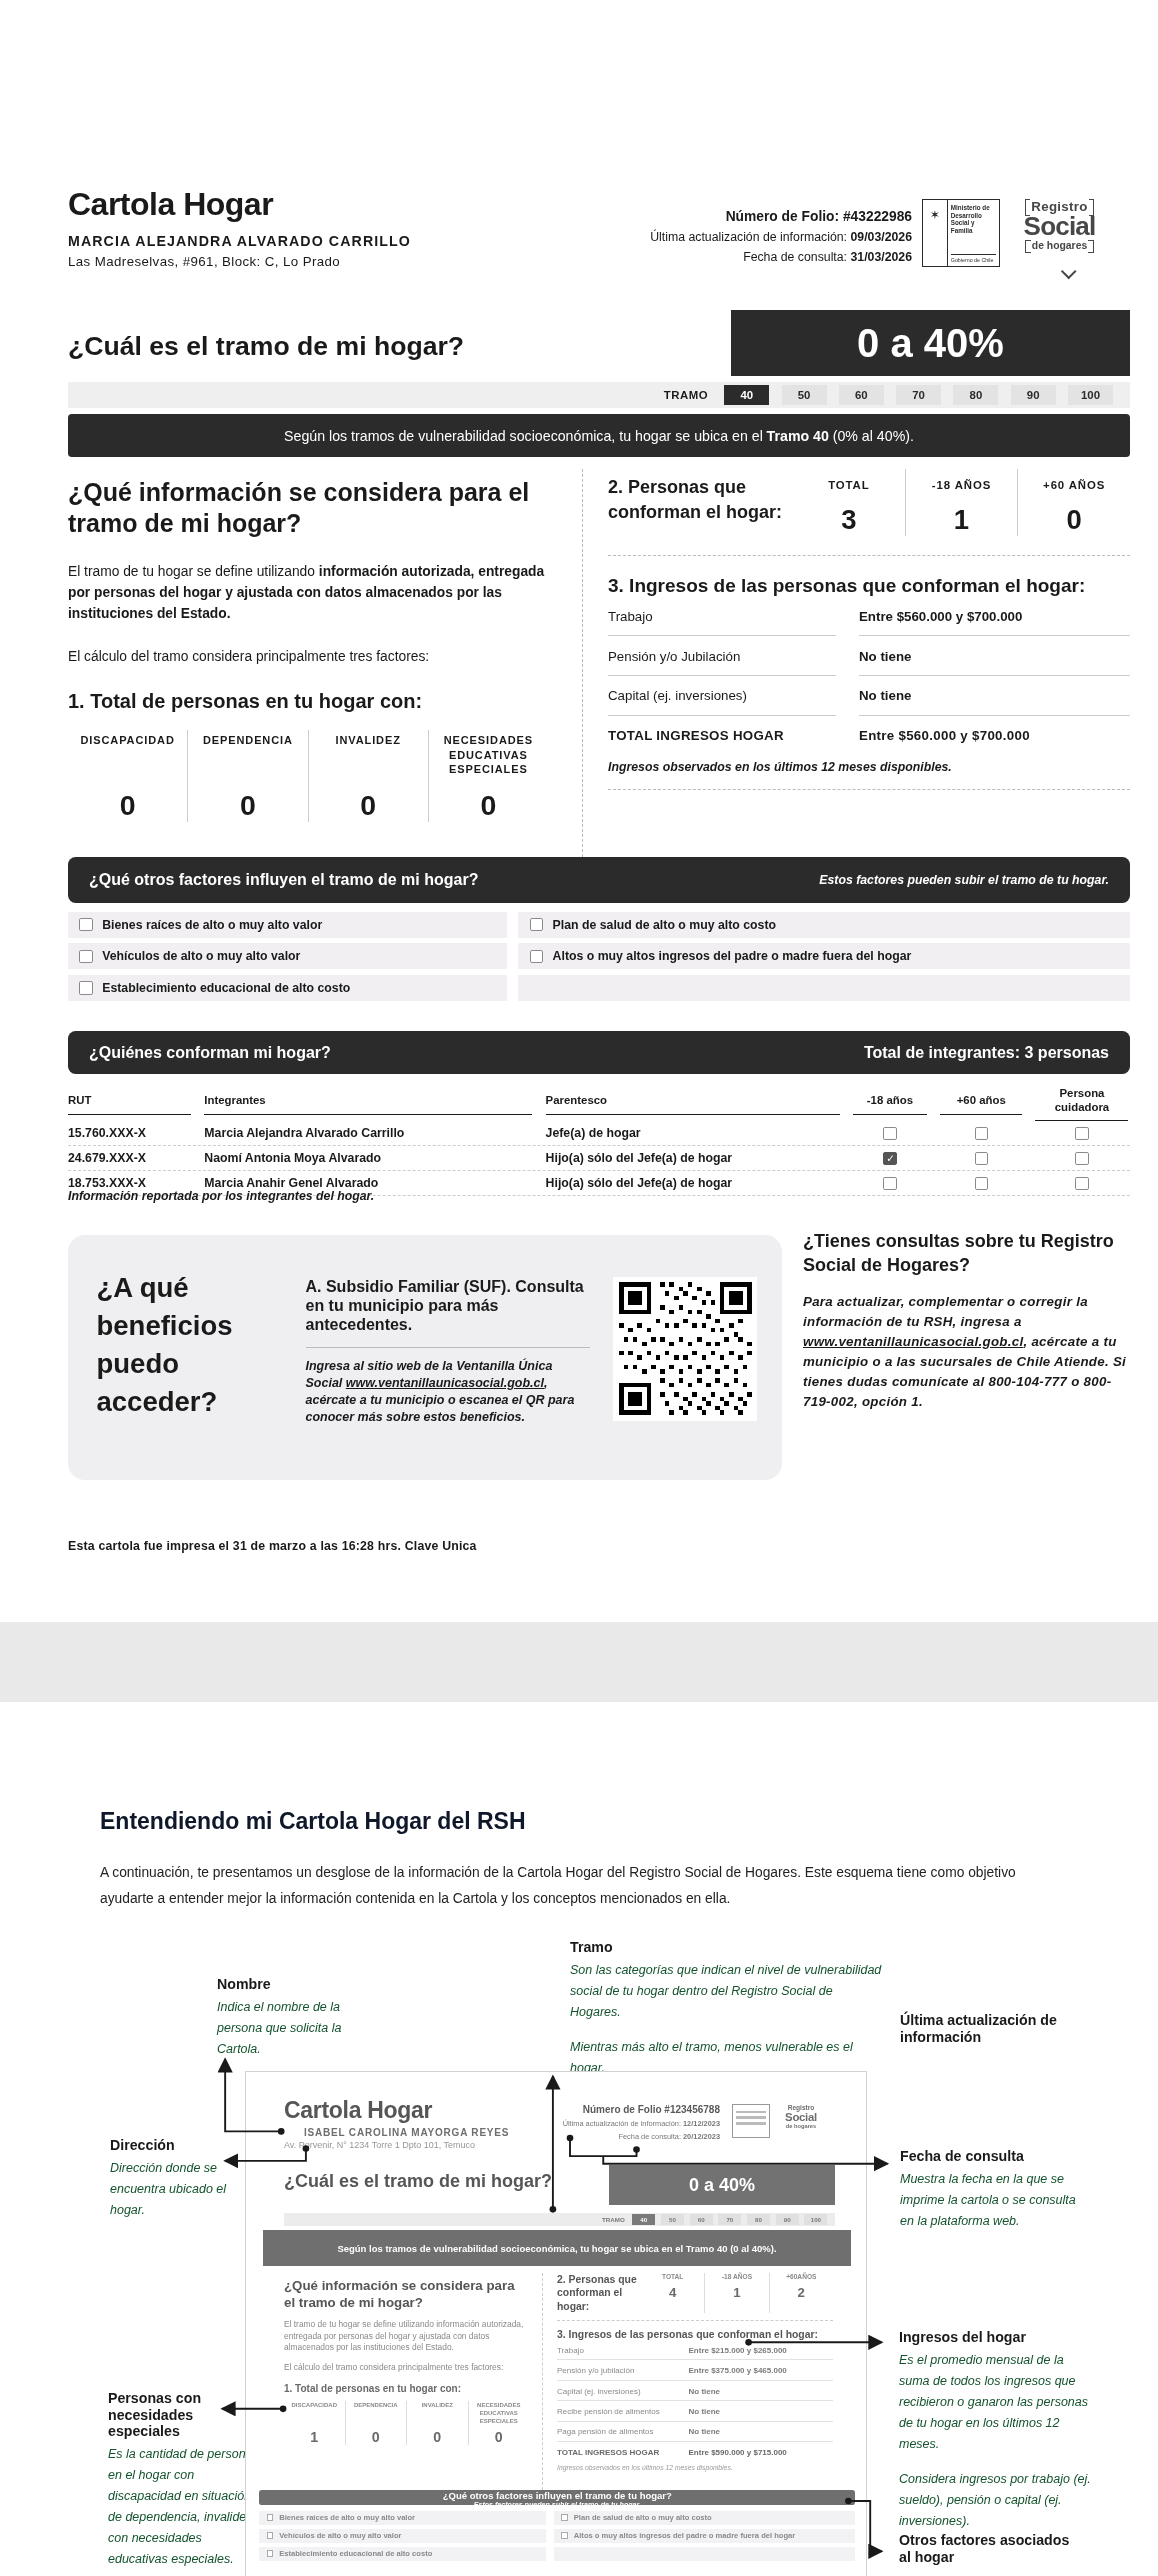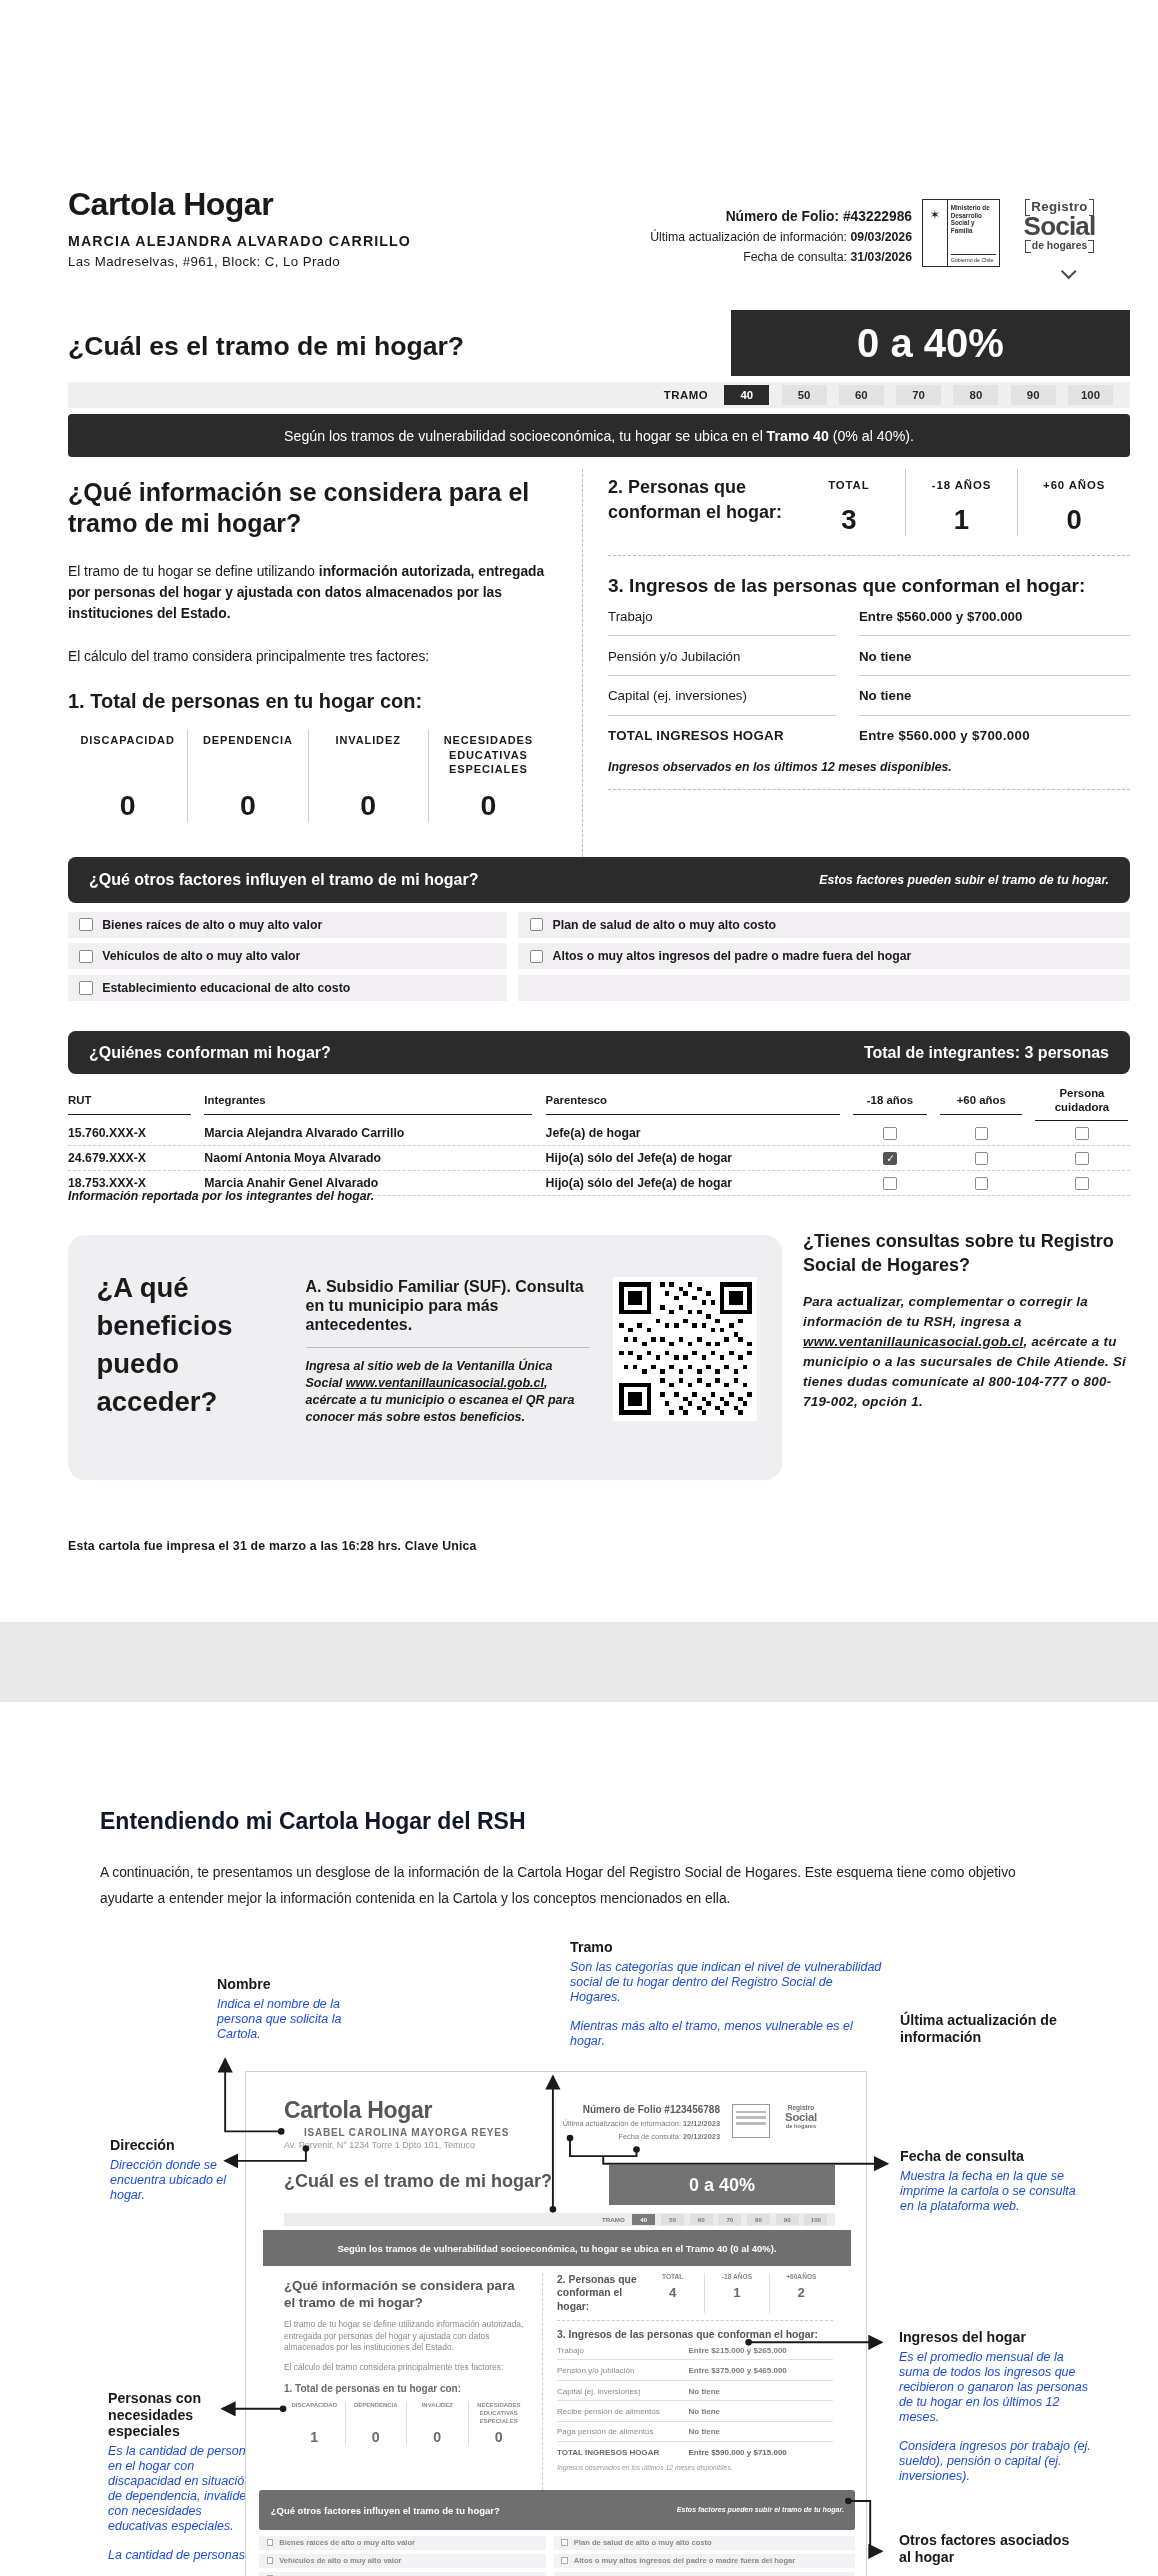--- a/index.html
+++ b/index.html
@@ -101,21 +101,21 @@
   .consult .cp { font-size:13.3px; font-style:italic; font-weight:600; line-height:20px; margin-top:15px; letter-spacing:0.3px; }
   .footer1 { left:68px; top:1539px; font-size:12.3px; font-weight:700; letter-spacing:0.2px; }
   
   #pbreak { position:absolute; left:0; top:1622px; width:1159px; height:80px; background:#e9e9e9; }
   
   #page2 { position:absolute; left:0; top:1702px; width:1159px; height:874px; background:#fff; overflow:hidden; }
   .p2title { left:100px; top:106px; font-size:23px; font-weight:700; color:#0f172a; }
   .p2intro { left:100px; top:158px; width:964px; font-size:13.8px; line-height:26px; color:#222; }
   .ann { position:absolute; color:#1a1a1a; }
   .ann .at { font-size:14.2px; font-weight:700; line-height:16.6px; }
-  .ann .ab { font-size:12.5px; font-style:italic; line-height:15px; color:#1d4ed8; margin-top:4.7px; }
+  .ann .ab { font-size:12.5px; font-style:italic; line-height:21px; color:#14532d; margin-top:4.7px; }
   .ann .ab + .ab { margin-top:13.3px; }
   svg.ovl { position:absolute; left:0; top:0; z-index:5; pointer-events:none; }
   
   .mini { position:absolute; left:245px; top:369px; width:622px; height:513px; background:#fff; border:0.9px solid #d2d2d2; z-index:1; }
   .mini .mt { left:38px; top:25px; font-size:23px; font-weight:700; color:#565656; letter-spacing:-0.3px; }
   .mini .mn { left:38px; top:55px; font-size:10px; font-weight:700; letter-spacing:0.8px; color:#6e6e6e;padding-left:20px; }
   .mini .ma { left:38px; top:68px; font-size:9px; color:#979797; }
   .mini .mf { left:284px; top:32px; width:190px; text-align:right; color:#5a5a5a; }
   .mini .mf .f1 { font-size:10px; font-weight:700; }
   .mini .mf .f2 { font-size:7.4px; margin-top:3.8px; color:#777; }
@@ -154,21 +154,21 @@
   .mpers .sl { font-size:6.6px; font-weight:700; color:#8a8a8a; }
   .mpers .sv { font-size:13.3px; font-weight:700; color:#6a6a6a; margin-top:4.7px; }
   .mR h6 { font-size:10.4px; font-weight:700; color:#565656; margin-top:7.6px; }
   .mrow { display:flex; gap:9.5px; border-bottom:0.9px solid #e2e2e2; padding:5.7px 0 4.7px; }
   .mrow .lab { width:122px; font-size:8px; color:#8a8a8a; }
   .mrow .val { flex:1; font-size:8px; font-weight:700; color:#7c7c7c; }
   .mrow.tot { border-bottom:none; }
   .mrow.tot .lab, .mrow.tot .val { font-weight:700; color:#6a6a6a; }
   .mnote { font-size:6.8px; font-style:italic; color:#9a9a9a; margin-top:2.8px; }
   .mfact { left:13.3px; top:418px; width:596px; }
-  .mfbanner { height:40px; background:#6f6f6f; color:#fff; display:flex; align-items:center; justify-content:space-between; padding:0 11.4px; border-radius:2.8px; }
+  .mfbanner { height:15px; background:#6f6f6f; color:#fff; display:flex; align-items:center; justify-content:space-between; padding:0 11.4px; border-radius:2.8px;flex-direction:column; }
   .mfbanner .ft { font-size:9.5px; font-weight:700; }
   .mfbanner .fn { font-size:7.1px; font-style:italic; font-weight:600; }
   .mfgrid { margin-top:5.7px; display:grid; grid-template-columns:287px 1fr; gap:3.8px 7.6px; }
   .mfitem { background:#f2f1f3; height:14.2px; display:flex; align-items:center; gap:5.7px; padding:0 7.6px; font-size:7.6px; color:#8a8a8a; font-weight:600; }
   .mcb { width:6.6px; height:6.6px; border:0.9px solid #aaa; background:#fff; flex:none; }
 </style>
 </head>
 <body>
 
 <div id="page1">

